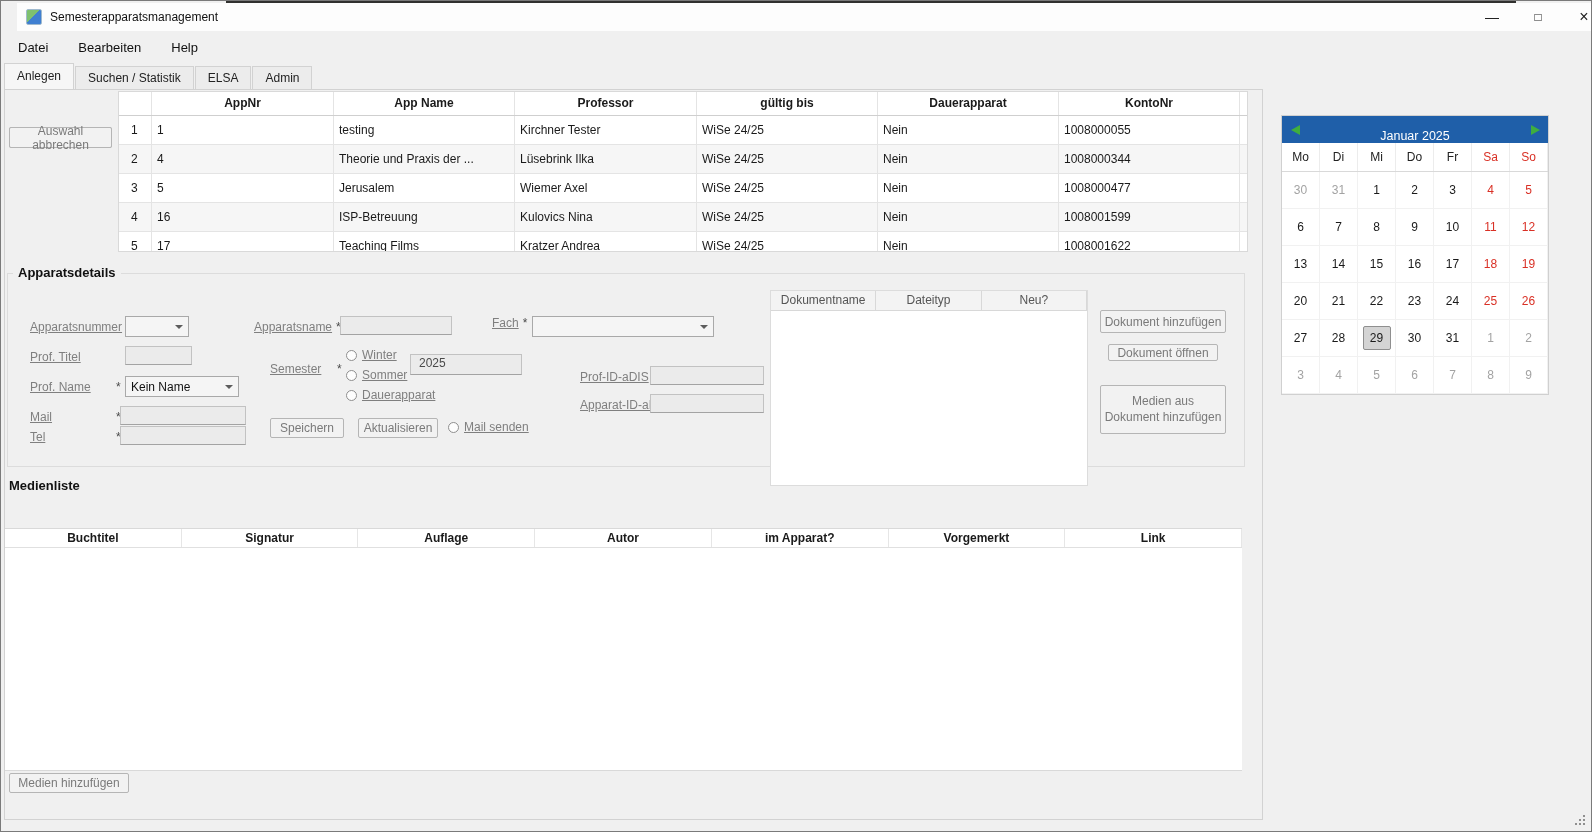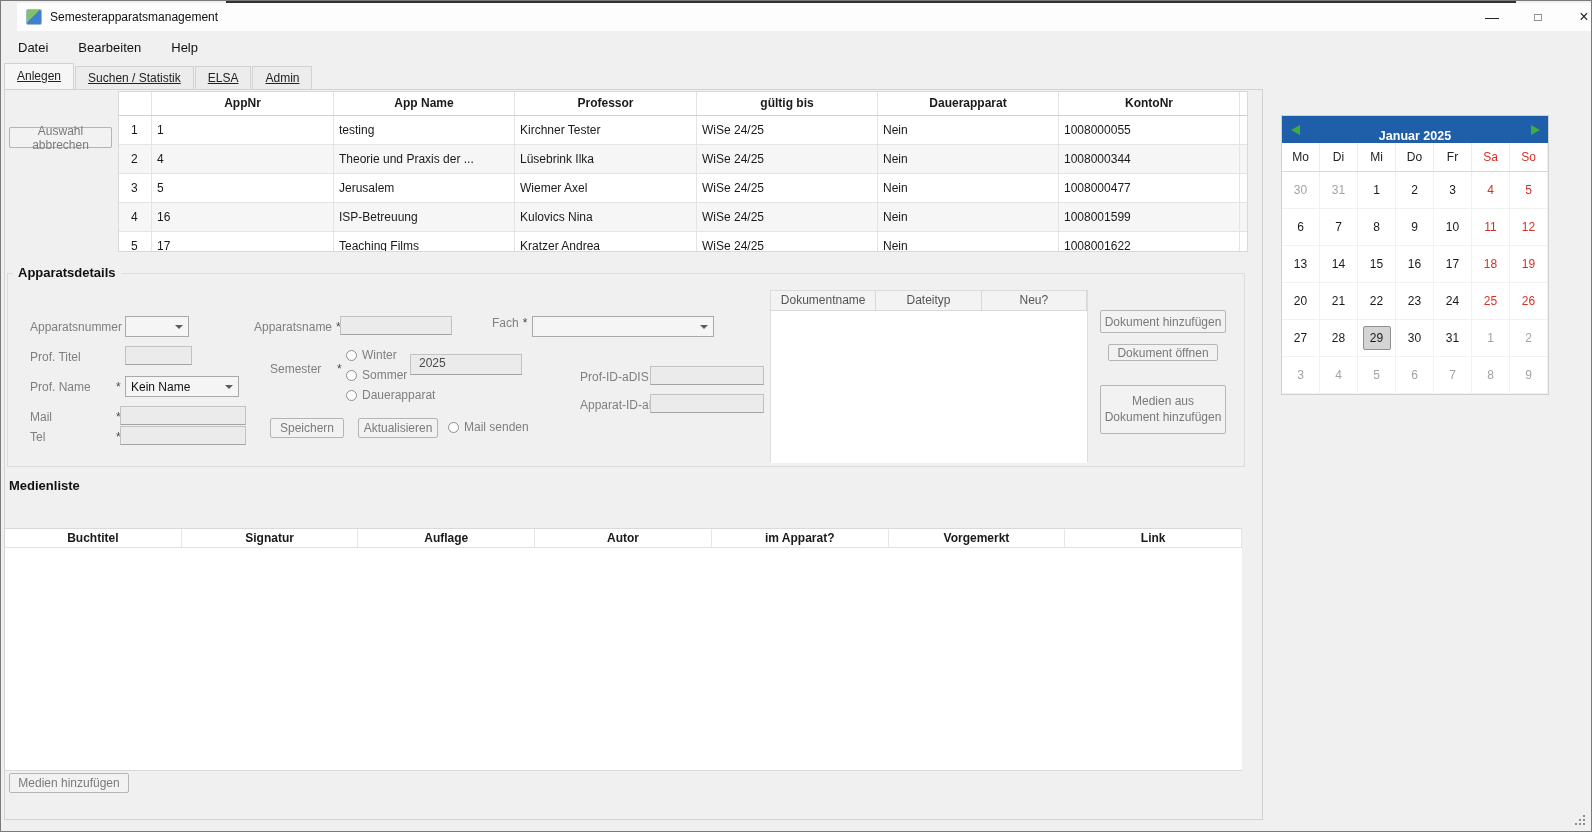--- a/index.html
+++ b/index.html
@@ -9,63 +9,63 @@
   .top-edge{position:absolute;left:225px;top:0;width:1290px;height:2px;background:#31312f;}
   .titlebar{position:absolute;left:16px;top:2px;width:100%;height:28px;background:#fdfdfd;display:flex;align-items:center;}
   .app-icon{width:16px;height:16px;margin-left:9px;border-radius:2px;background:linear-gradient(135deg,#7ec16f 0 45%,#3f7fd1 45% 100%);border:1px solid #9fb9ce;}
   .title-text{margin-left:8px;font-size:12px;color:#111;}
   .win-controls{margin-left:auto;display:flex;height:100%;}
   .win-btn{width:46px;height:100%;display:flex;align-items:center;justify-content:center;font-size:14px;color:#222;}
   .menubar{position:absolute;left:0;top:30px;width:100%;height:32px;background:#f0f0f0;display:flex;align-items:center;}
   .menu-item{padding:6px 15px;font-size:13px;color:#111;}
   .menu-item:first-child{margin-left:2px;}
   .tabstrip{position:absolute;left:3px;top:62px;height:26px;display:flex;align-items:flex-end;z-index:3;}
-  .tab{height:23px;line-height:22px;padding:0 12px;background:#ececec;border:1px solid #d2d2d2;border-bottom:none;margin-right:1px;font-size:12px;color:#222;text-decoration:underline;}
+  .tab{height:23px;line-height:22px;padding:0 12px;background:#ececec;border:1px solid #d2d2d2;border-bottom:none;margin-right:1px;font-size:12px;color:#222;}
   .tab.active{height:26px;line-height:25px;background:#f6f6f6;}
   .tabpage{position:absolute;left:3px;top:88px;width:1259px;height:731px;background:#f0f0f0;border:1px solid #d2d2d2;}
   .sidebar{position:absolute;left:8px;top:126px;width:103px;}
   .side-btn{position:relative;width:103px;height:21px;margin-bottom:9px;}
   
   .grid{position:absolute;left:117px;top:90px;width:1130px;height:161px;background:#fff;border:1px solid #d9d9d9;overflow:hidden;z-index:2;}
   .g-row{display:flex;height:29px;border-bottom:1px solid #e4e4e4;background:#fff;justify-content:center;}
   .g-row.alt{background:#f6f6f6;}
   .g-header{height:24px;background:#fff;border-bottom:1px solid #cfcfcf;}
   .g-cell{border-right:1px solid #e4e4e4;padding:0 5px;line-height:28px;overflow:hidden;white-space:nowrap;font-size:12px;}
   .g-headcell{line-height:23px;text-align:center;font-weight:600;}
   
   .groupbox{position:absolute;left:6px;top:272px;width:1238px;height:194px;border:1px solid #dcdcdc;z-index:2;}
   .group-label{position:absolute;left:5px;top:-9px;background:#f0f0f0;padding:0 5px;font-weight:bold;font-size:13px;color:#111;}
   .fld{position:absolute;font-size:12px;white-space:nowrap;}
-  .lbl{color:#7f7f7f;}
+  .lbl{color:#7f7f7f;text-decoration:underline;}
   .req{color:#4a4a4a;margin-left:4px;}
   .tb{position:absolute;height:19px;background:#ebebeb;border:1px solid #c2c2c2;border-bottom-color:#a3a3a3;}
   .tb.year{line-height:17px;padding-left:8px;color:#4a4a4a;}
   .cb{position:absolute;height:21px;background:#f5f5f5;border:1px solid #a9a9a9;display:flex;align-items:center;padding-left:5px;}
   .cb-value{font-size:12px;color:#111;}
   .cb-arrow{margin-left:auto;margin-right:5px;width:0;height:0;border-left:4px solid transparent;border-right:4px solid transparent;border-top:4px solid #5d5d5d;}
   .radio-row{position:absolute;display:flex;align-items:center;gap:5px;height:14px;}
   .radio-circle{width:11px;height:11px;border-radius:50%;border:1px solid #8f8f8f;background:#fdfdfd;flex:0 0 11px;}
   .btn{position:absolute;background:#f2f2f2;border:1px solid #b5b5b5;border-radius:2px;display:flex;align-items:center;justify-content:center;font-size:12px;color:#7a7a7a;text-align:center;}
   .btn.enabled{color:#111;}
   .btn.multiline{line-height:1.3;padding:2px;}
   
-  .doc-table{position:absolute;left:762px;top:16px;width:318px;height:172px;background:#fff;border:1px solid #dcdcdc;}
+  .doc-table{position:absolute;left:762px;top:16px;width:318px;height:196px;background:#fff;border:1px solid #dcdcdc;}
   .doc-header{display:flex;height:20px;background:#f3f3f3;border-bottom:1px solid #d8d8d8;}
   .doc-headcell{flex:1;text-align:center;line-height:19px;font-size:12px;color:#555;border-right:1px solid #d8d8d8;}
   .doc-body{height:152px;background:#fff;}
   
   .section-title{position:absolute;font-weight:bold;font-size:13px;color:#111;z-index:2;}
   .media-table{position:absolute;left:4px;top:527px;width:1237px;height:243px;background:#fff;border-top:1px solid #d9d9d9;border-bottom:1px solid #d9d9d9;z-index:2;}
   .media-header{display:flex;height:19px;border-bottom:1px solid #e0e0e0;}
   .m-headcell{flex:1;text-align:center;line-height:18px;font-weight:600;font-size:12px;border-right:1px solid #e6e6e6;}
   .media-body{height:222px;background:#fff;}
   
   .calendar{position:absolute;left:1280px;top:114px;width:268px;background:#fff;border:1px solid #d0d0d0;}
   .cal-header{height:27px;display:flex;align-items:center;color:#fff;}
-  .cal-title{flex:1;text-align:center;font-weight:bold;font-size:12.5px;margin-top:12px;}
+  .cal-title{flex:1;text-align:center;font-weight:normal;font-size:12.5px;margin-top:12px;}
   .cal-nav{width:26px;height:100%;display:flex;align-items:center;justify-content:center;}
   .arr-left{width:0;height:0;border-top:5px solid transparent;border-bottom:5px solid transparent;border-right:9px solid #3fae3f;}
   .arr-right{width:0;height:0;border-top:5px solid transparent;border-bottom:5px solid transparent;border-left:9px solid #3fae3f;}
   .cal-days{display:flex;height:29px;border-bottom:1px solid #d9d9d9;}
   .cal-daycell{flex:1;text-align:center;line-height:28px;font-size:12px;color:#222;border-right:1px solid #ececec;}
   .cal-daycell.red{color:#d93025;}
   .cal-grid{display:grid;grid-template-columns:repeat(7,1fr);grid-auto-rows:37px;}
   .cal-cell{display:flex;align-items:center;justify-content:center;font-size:12px;color:#1a1a1a;border-right:1px solid #f1f1f1;border-bottom:1px solid #f1f1f1;}
   .cal-cell.we{color:#d93025;}
   .cal-cell.adj{color:#a3a3a3;}

